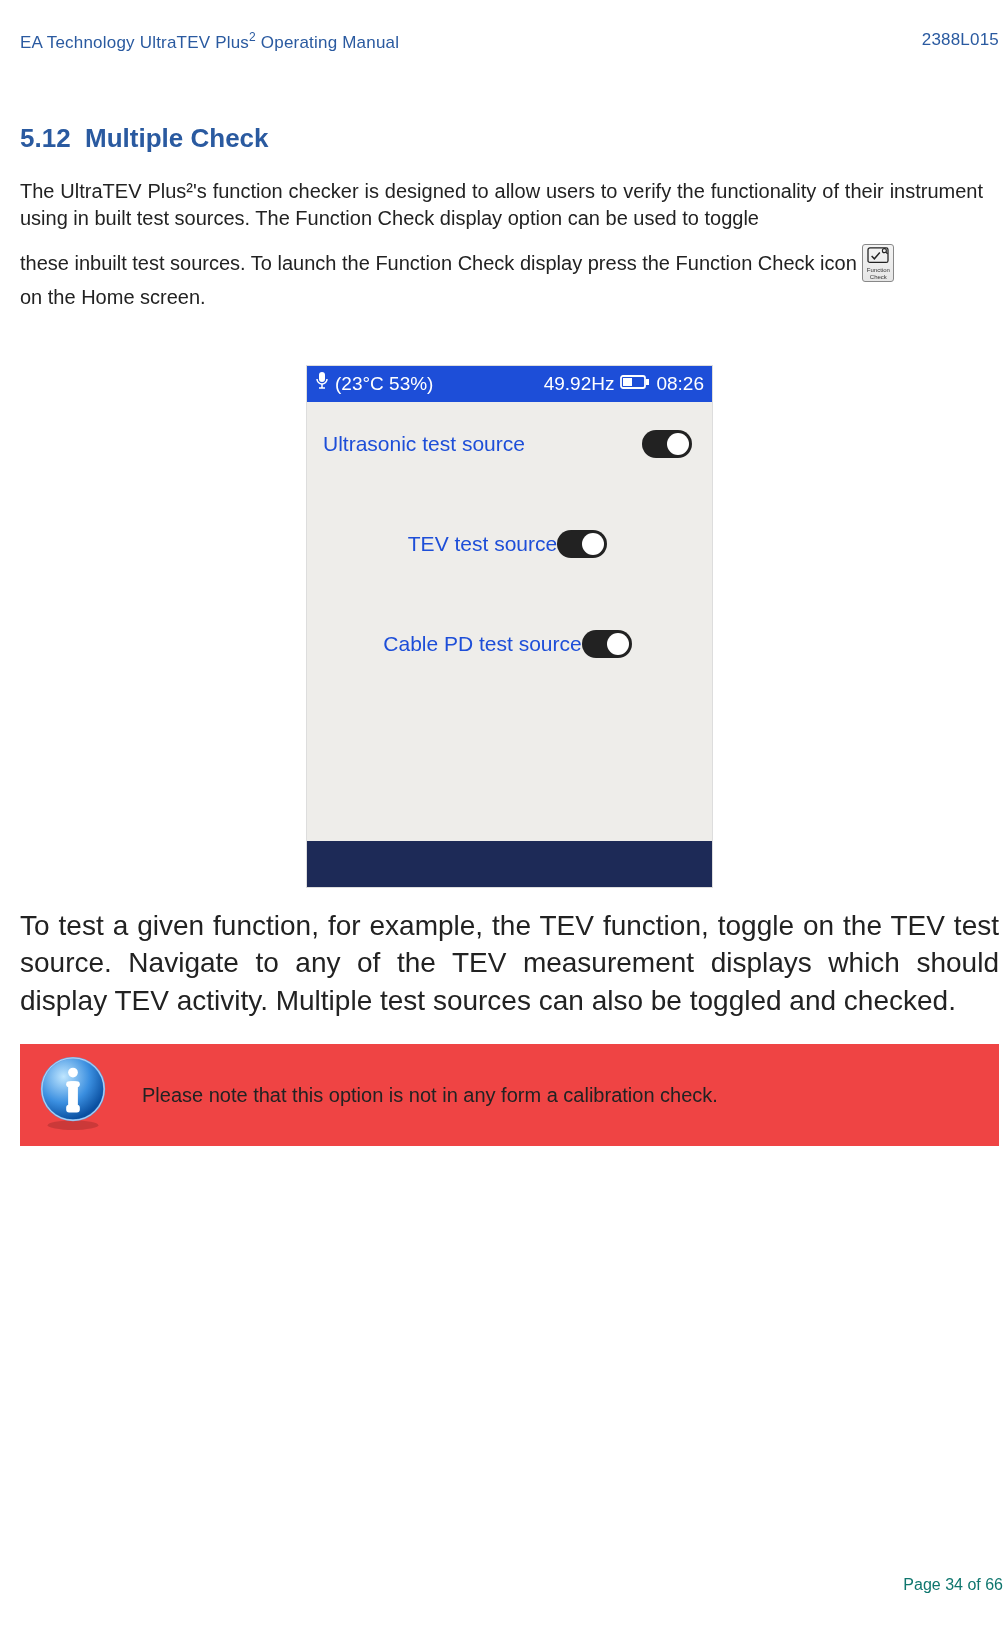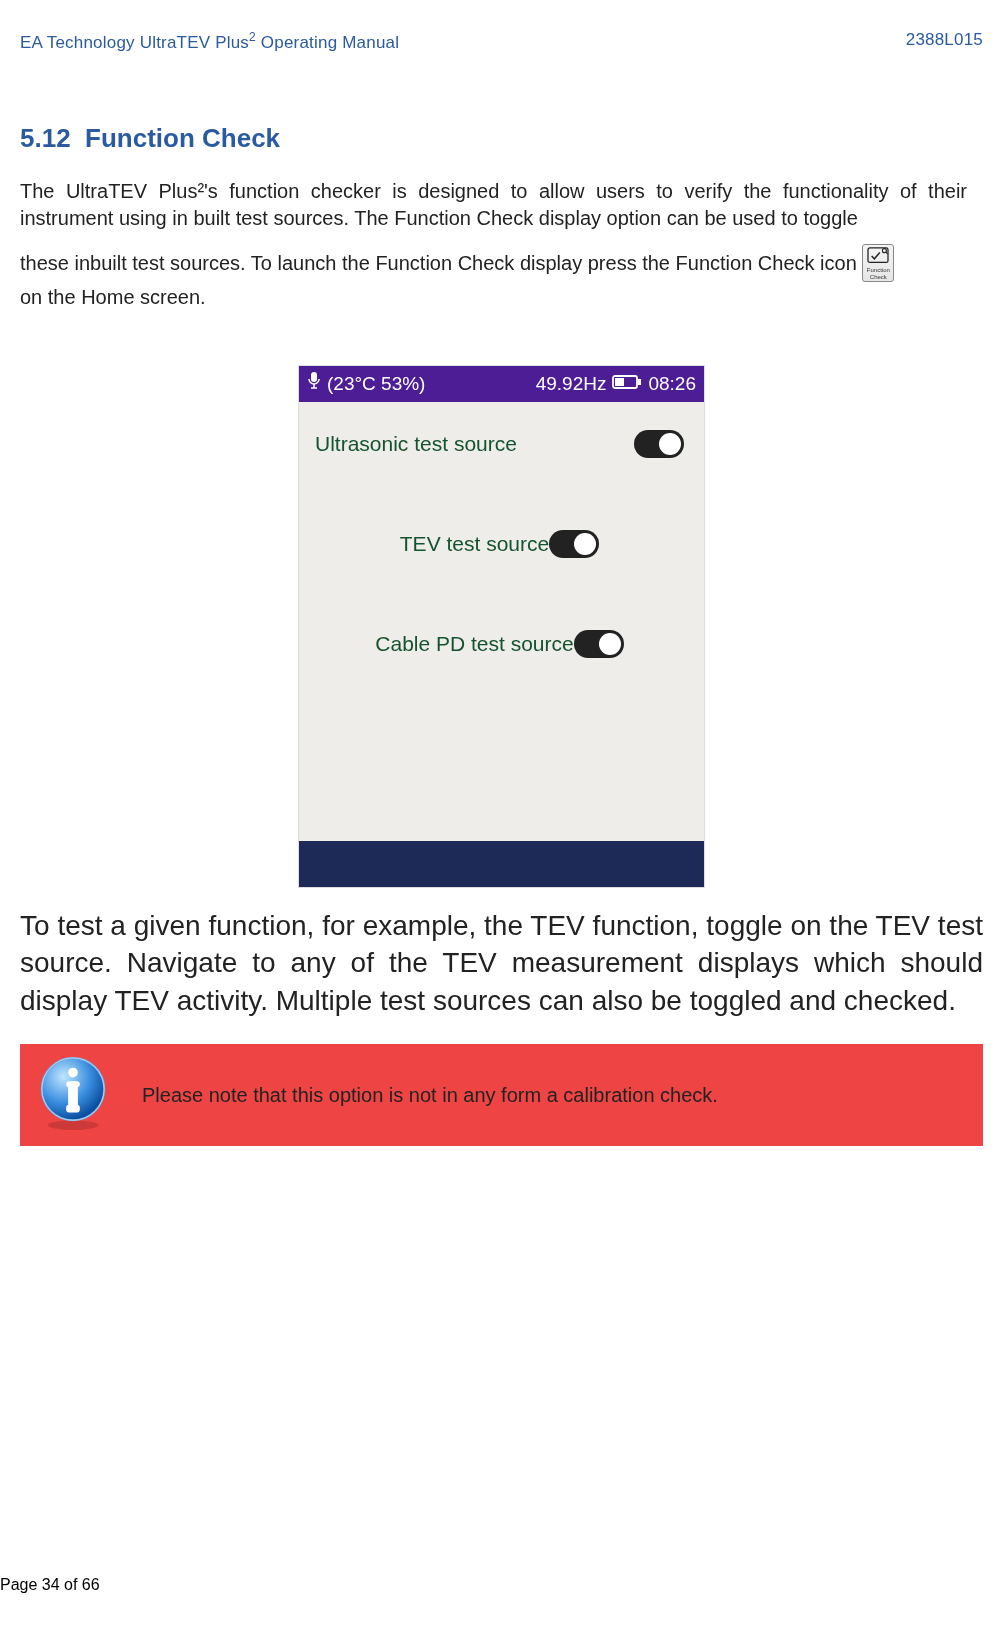--- a/index.html
+++ b/index.html
@@ -8,21 +8,21 @@
     padding: 0;
     width: 1003px;
     font-family: "Lucida Sans", "Lucida Sans Unicode", "Trebuchet MS", Arial, sans-serif;
     color: #222;
     background: #fff;
   }
   .page {
     box-sizing: border-box;
     width: 1003px;
     min-height: 1634px;
-    padding: 30px 20px 20px 20px;
+    padding: 30px 4px 20px 20px;
     position: relative;
   }
   .hdr {
     display: flex;
     justify-content: space-between;
     color: #2a5aa0;
     font-size: 17px;
     letter-spacing: 0.2px;
     margin-bottom: 70px;
   }
@@ -70,21 +70,21 @@
   .device-wrap { text-align:center; margin: 55px 0 20px 0; }
   .device {
     display:inline-block;
     width: 405px;
     box-shadow: 0 0 0 1px #ddd;
     background:#fff;
     text-align:left;
     font-family: "Segoe UI", Arial, sans-serif;
   }
   .statusbar {
-    background: #4c1d95;
+    background: #1d4ed8;
     color:#fff;
     height: 36px;
     display:flex;
     align-items:center;
     padding: 0 8px;
     font-size: 19px;
     font-weight: 400;
     justify-content: space-between;
   }
   .sb-left, .sb-right { display:flex; align-items:center; gap:6px; }
@@ -95,21 +95,21 @@
     min-height: 435px;
     padding-top: 4px;
   }
   .row {
     display:flex;
     justify-content: space-between;
     align-items:center;
     padding: 24px 20px 24px 16px;
   }
   .row + .row { margin-top: 24px; justify-content: center; }
-  .row-label { color:#14532d; font-size: 21px; }
+  .row-label { color:#1d4ed8; font-size: 21px; }
   .toggle {
     width: 50px; height: 28px;
     border-radius: 14px;
     background:#222;
     position:relative;
     flex: 0 0 auto;
   }
   .toggle .knob {
     position:absolute; top:3px; right:3px;
     width:22px; height:22px; border-radius:50%;
@@ -126,40 +126,40 @@
     margin-top: 10px;
     gap: 30px;
   }
   .note-icon { flex:0 0 auto; }
   .note-text { font-size:20px; flex:1; }
 
   .footer {
     position:absolute;
     bottom: 40px;
     left:0; right:0;
-    text-align:left;
+    text-align:right;
     font-size:16px;
-    color:#000000;
+    color:#0f766e;
   }
 </style>
 </head>
 <body>
 
 <div class="page">
 
   <div class="hdr">
     <span>
       <span>EA Technology UltraTEV Plus</span><span class="sup2">2</span><span> Operating Manual</span>
     </span>
     <span>2388L015</span>
   </div>
 
   <h2 class="section">
     <span>5.12</span>&nbsp;
-    <span>Function Check</span>
+    <span>Multiple Check</span>
   </h2>
 
   <p class="body">The UltraTEV Plus²'s function checker is designed to allow users to verify the functionality of their instrument using in built test sources. The Function Check display option can be used to toggle</p>
 
   <p class="body" style="margin-top:14px;">
     <span>these inbuilt test sources. To launch the Function Check display press the Function Check icon</span>
     <span class="fc-icon-inline">
       <svg width="22" height="20" viewBox="0 0 24 22">
         <rect x="1" y="1" width="22" height="16" rx="2" fill="none" stroke="#222" stroke-width="1.4"></rect>
         <path d="M5 10 l3 3 l6 -7" fill="none" stroke="#222" stroke-width="1.6"></path>

